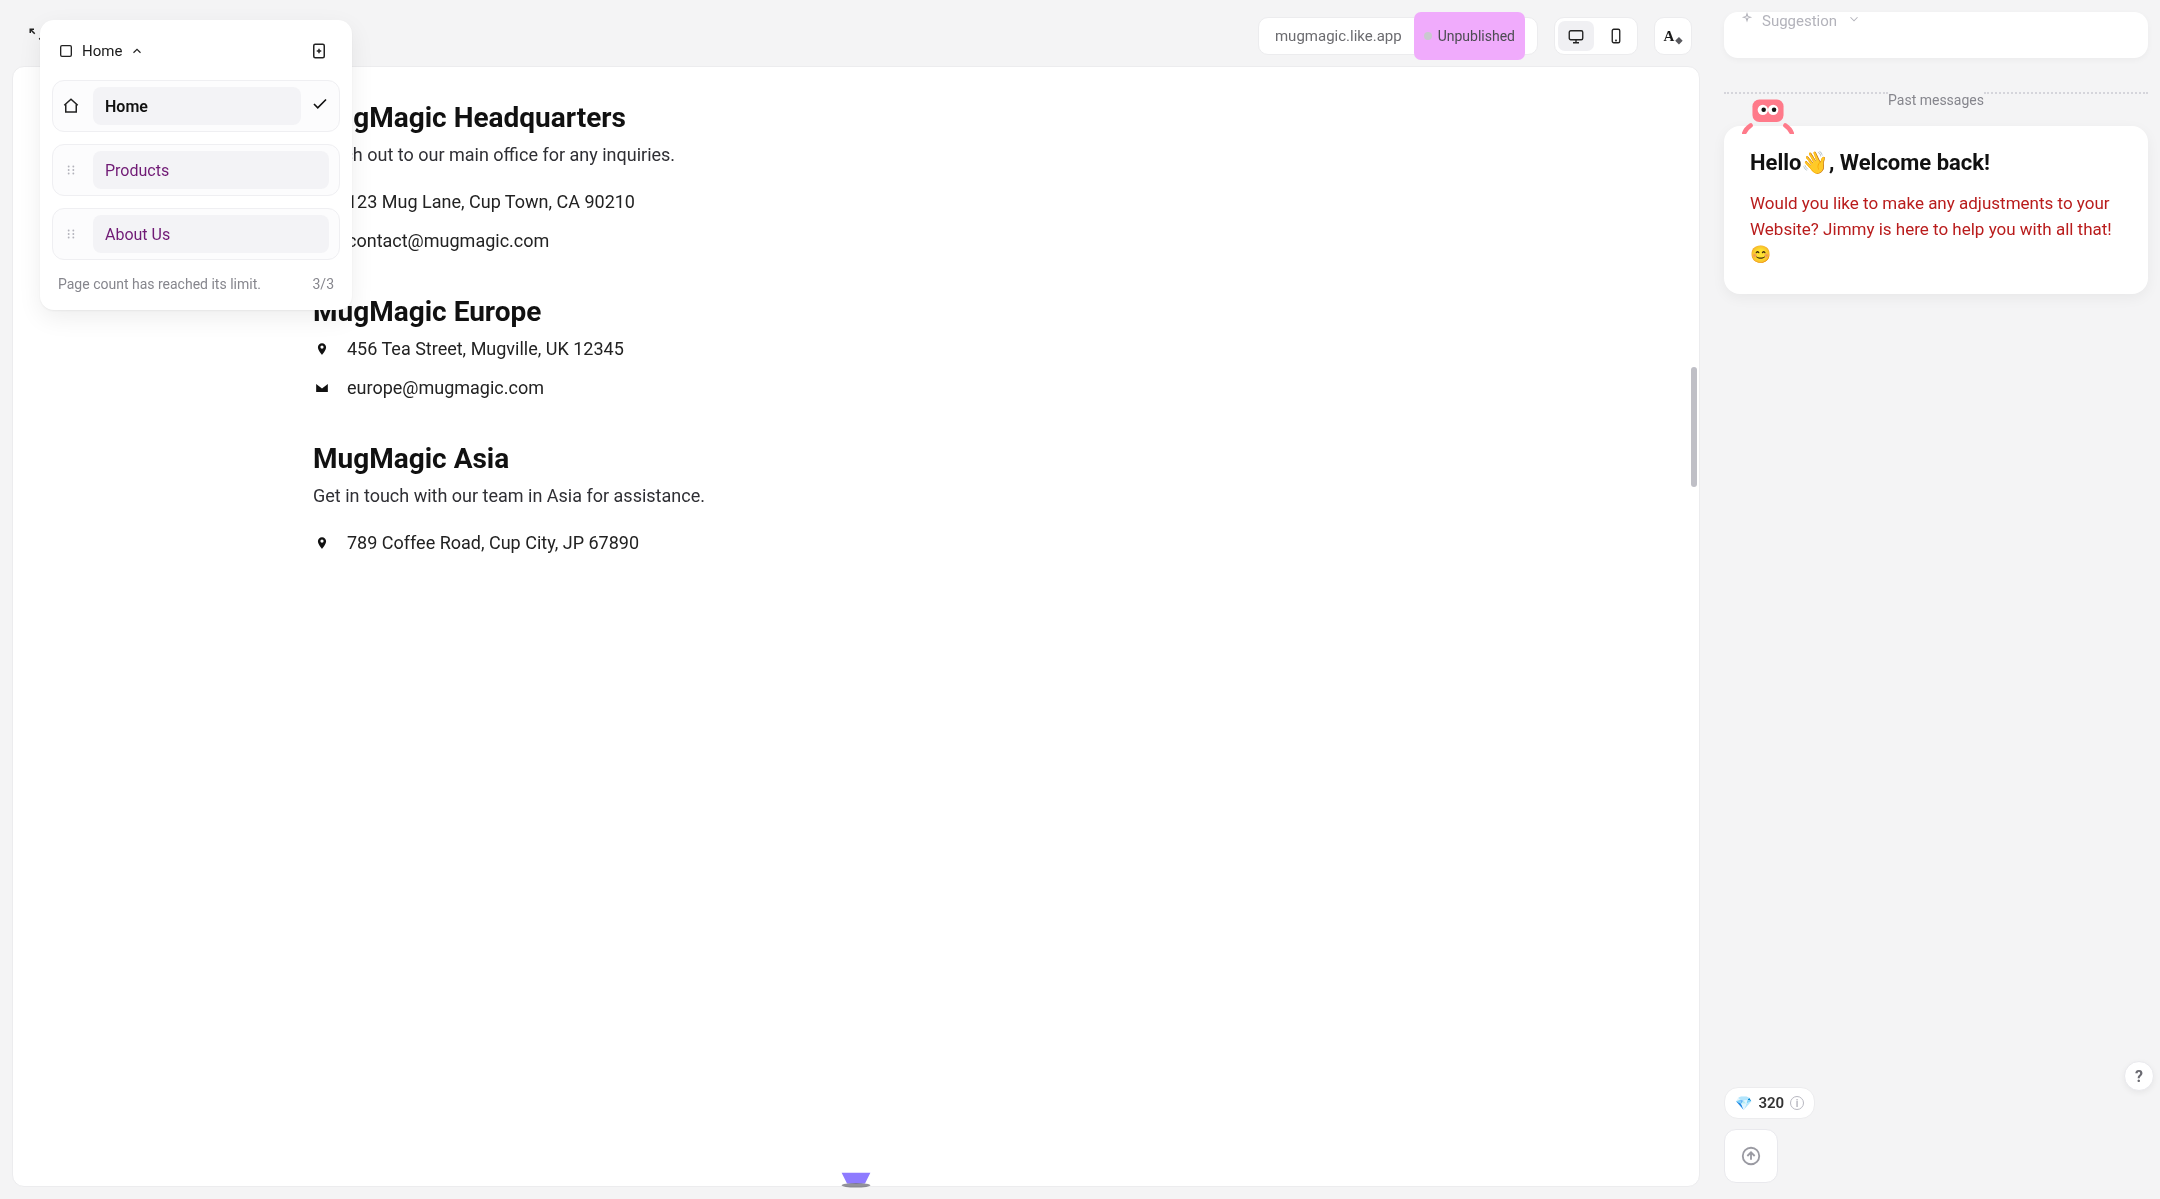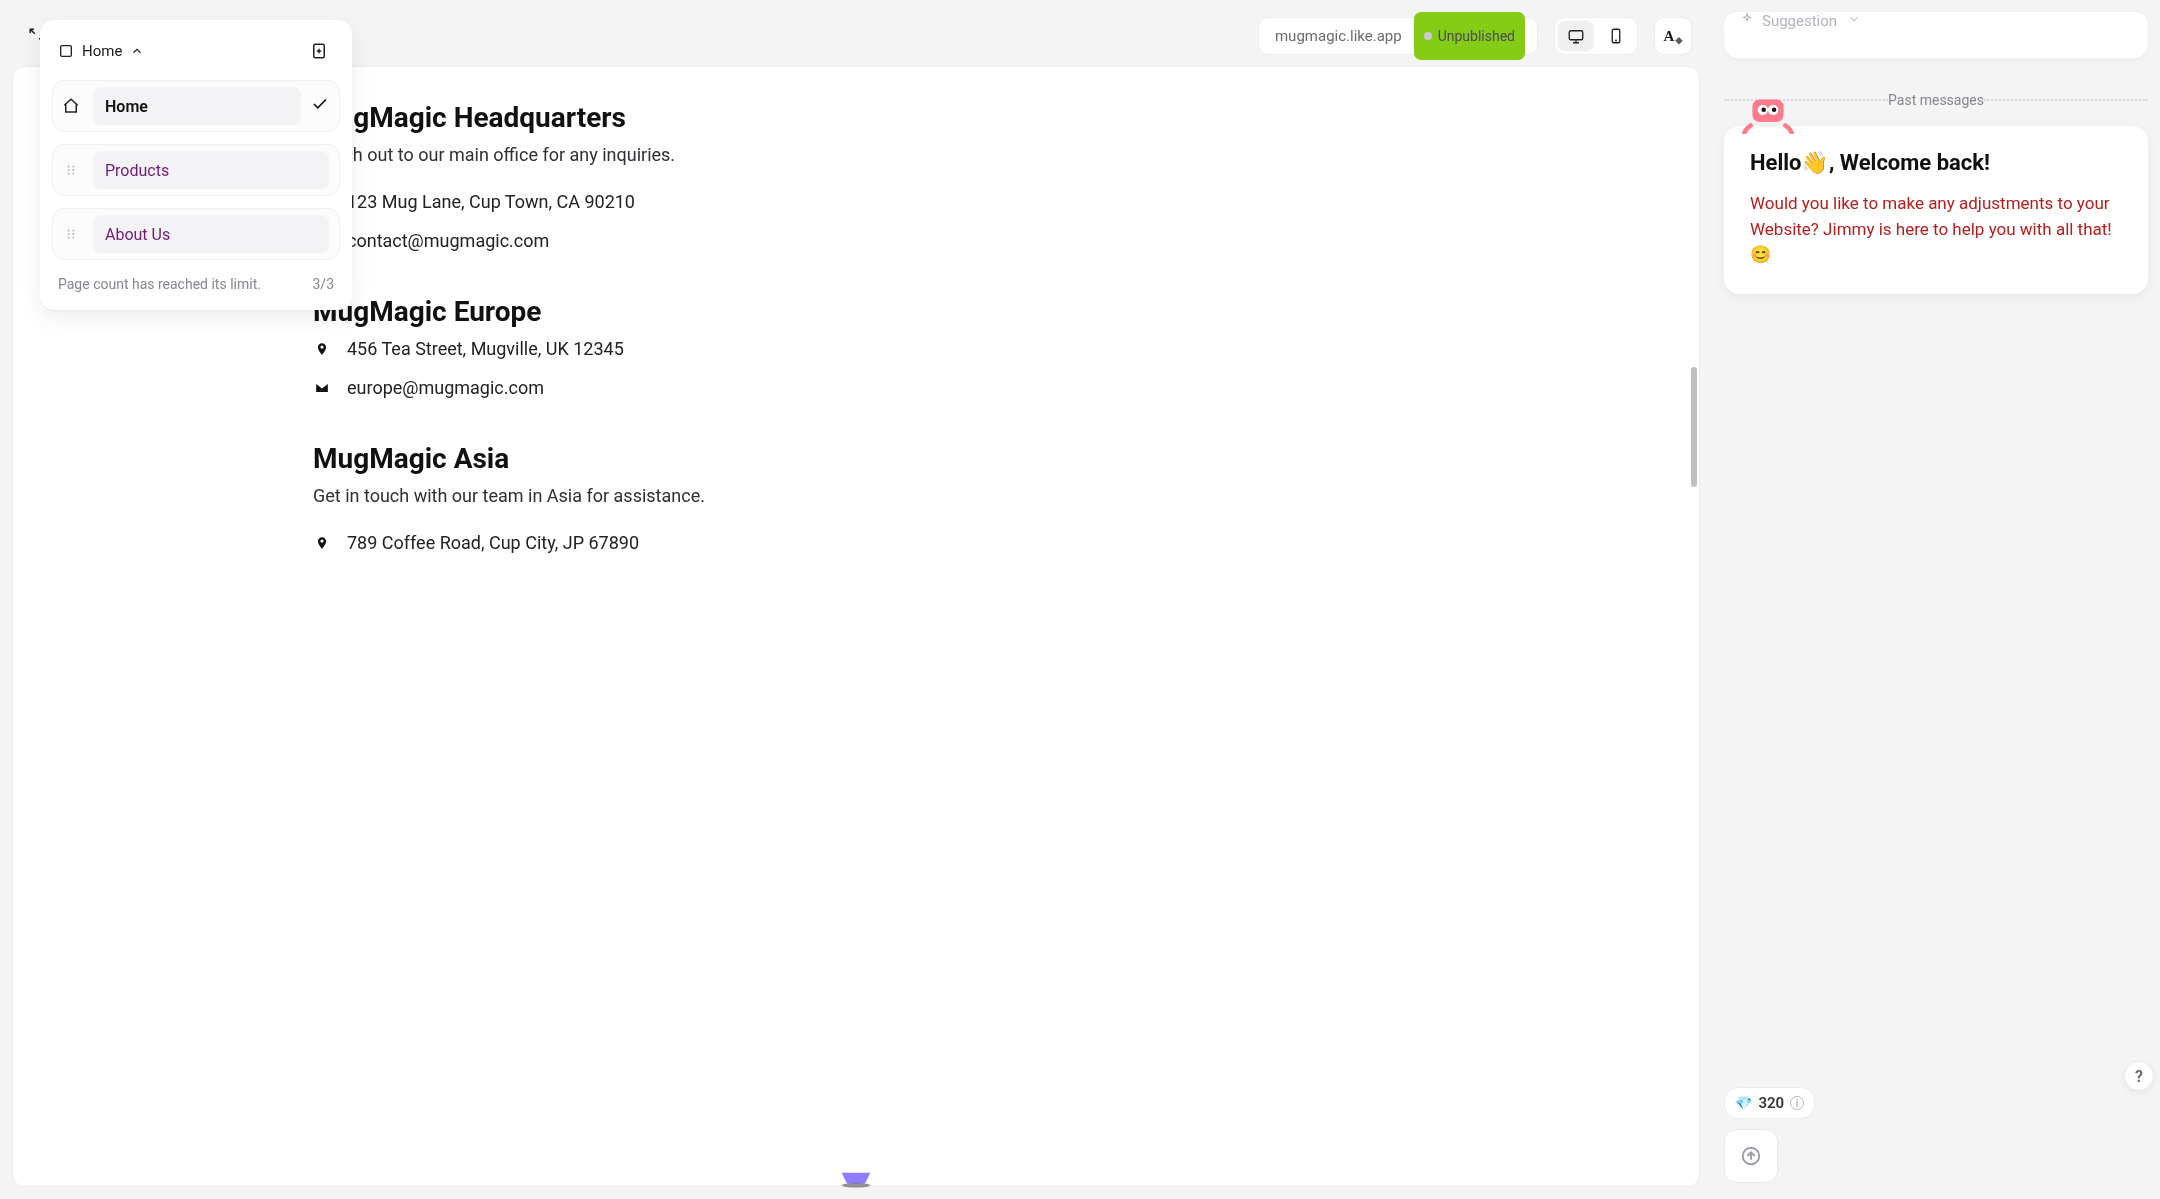--- a/index.html
+++ b/index.html
@@ -75,21 +75,21 @@
     font-size: 15px;
     color: #6b6b6f;
     border: 1px solid #ececee;
     min-width: 260px;
     flex-shrink: 0;
   }
   .url-field .status-chip {
     display: flex;
     align-items: center;
     gap: 6px;
-    background: #84cc16;
+    background: #f0abfc;
     color: #4c4c52;
     padding: 16px 10px;
     border-radius: 7px;
     font-size: 14px;
   }
   .dot {
     width: 8px; height: 8px; border-radius: 50%;
     background: #c9c9cf;
   }
 
@@ -247,21 +247,21 @@
     height:46px;
     display:flex; align-items:flex-start; gap:8px;
     padding: 0 16px;
     color:#b3b3bb; font-size:15px;
     box-shadow: 0 2px 6px rgba(0,0,0,0.04);
     margin-bottom: 34px;
   }
   .suggestion-pill svg{ width:14px; height:14px; stroke:#b3b3bb; fill:none; stroke-width:1.8;}
 
   .past-divider {
-    display:flex; align-items:center; 
+    display:flex; align-items:flex-start; 
     color:#86868d; font-size:14px; margin: 0 0 18px;
   }
   .past-divider .line {
     flex:1; border-top: 2px dotted #d5d5db;
   }
 
   .bot-bubble {
     position:relative;
     background:#fff;
     border-radius: 16px;

